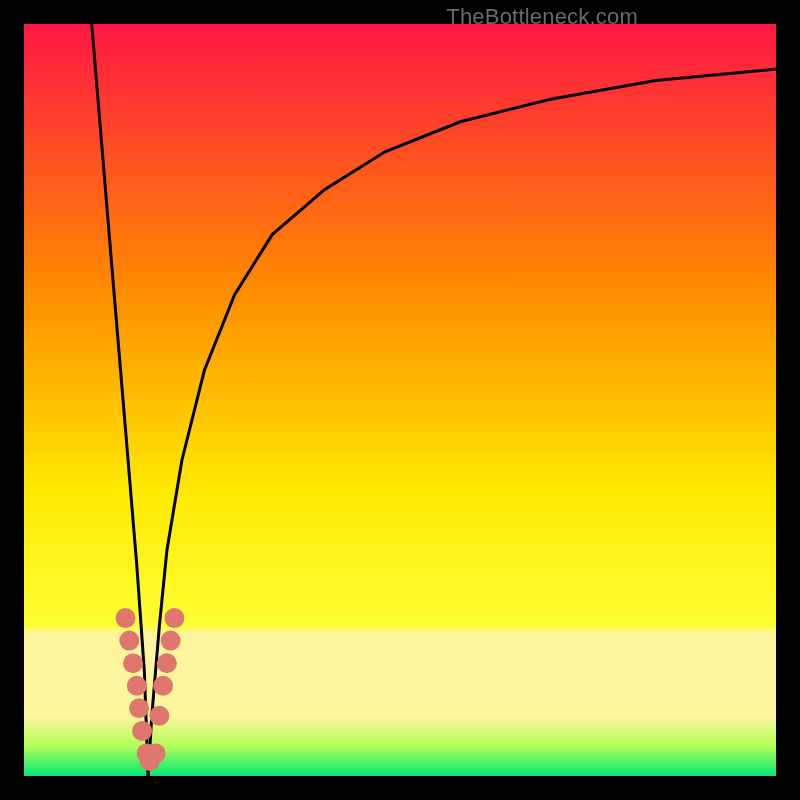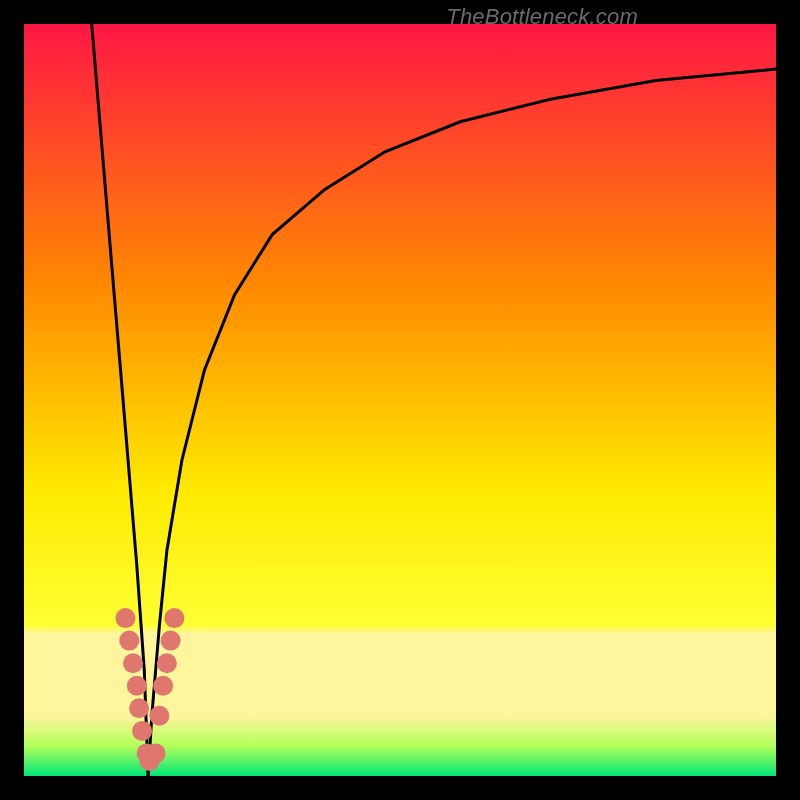--- a/index.html
+++ b/index.html
@@ -8,21 +8,20 @@
     width: 800px;
     height: 800px;
     overflow: hidden;
     background: #000;
   }
   .frame {
     position: relative;
     width: 652px;
     height: 800px;
     background: #000;
-    font-style: italic;
   }
   .plot {
     position: absolute;
     left: 24px;
     top: 24px;
     width: 752px;
     height: 752px;
     overflow: hidden;
   }
   .watermark {

